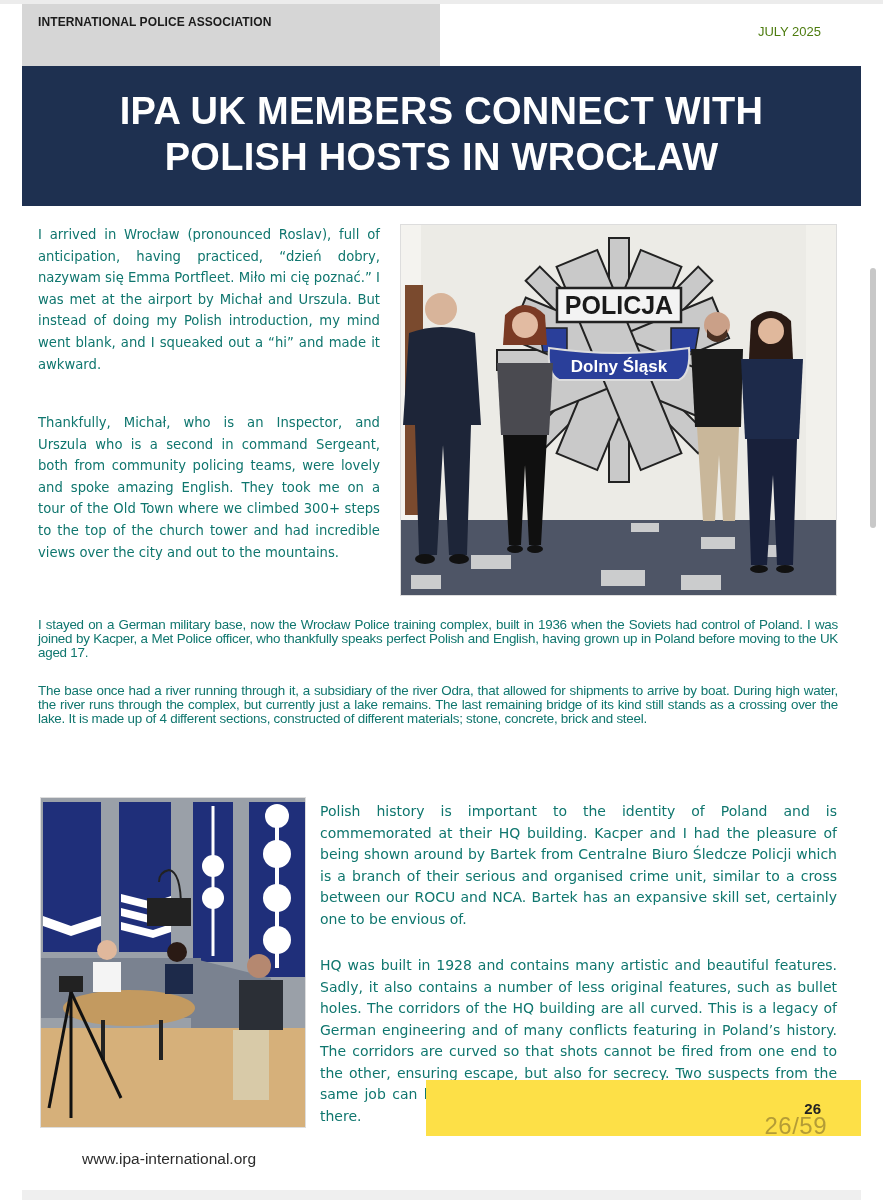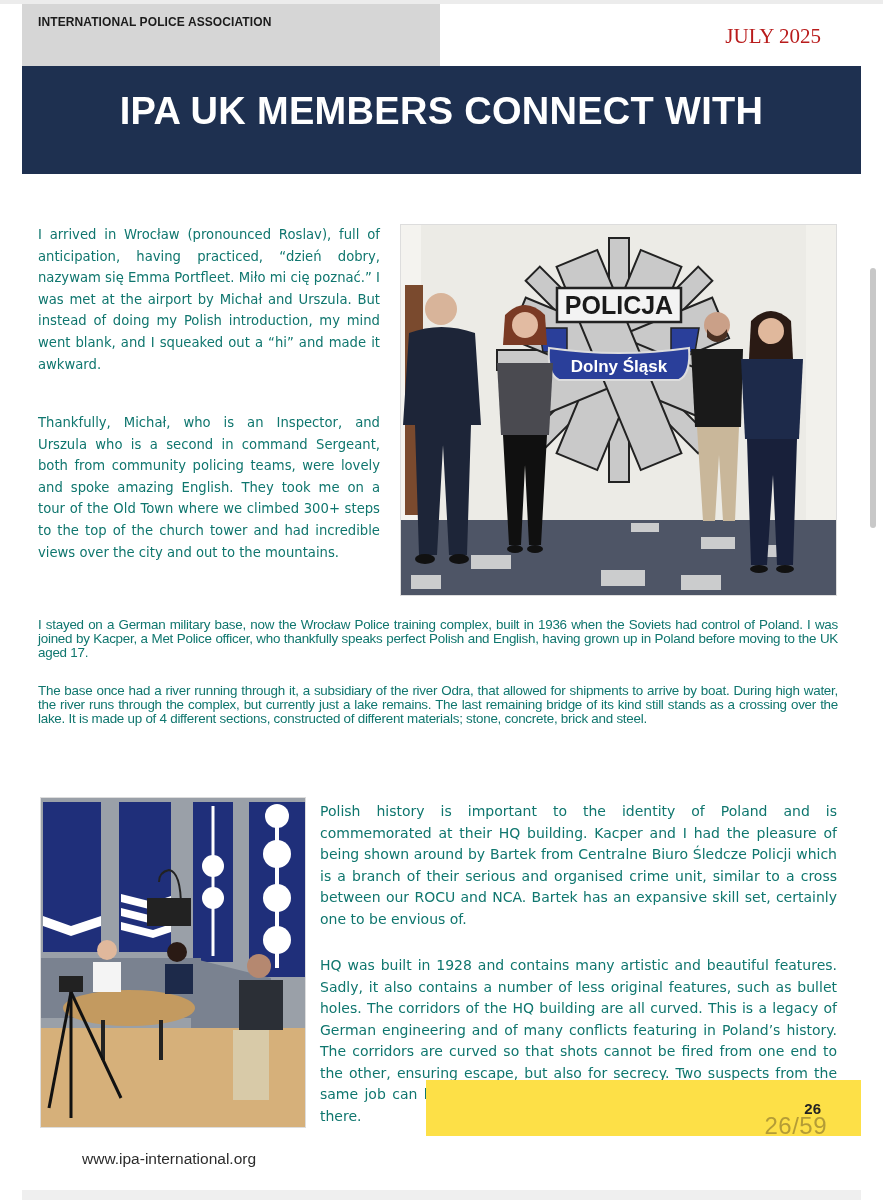--- a/index.html
+++ b/index.html
@@ -3,23 +3,23 @@
 <meta charset="utf-8">
 <style>
   * { box-sizing: border-box; margin: 0; padding: 0; }
   html, body { width: 883px; height: 1200px; background: #ffffff; overflow: hidden; }
   body { position: relative; font-family: "DejaVu Sans", "Liberation Sans", sans-serif; color: #222; }
 
   .top-strip { position: absolute; left: 0; top: 0; width: 883px; height: 4px; background: #ececec; }
 
   .header-left { position: absolute; left: 22px; top: 4px; width: 418px; height: 62px; background: #d6d6d6; }
   .org-name { position: absolute; left: 38px; top: 15px; font-family: "Liberation Sans", sans-serif; font-weight: bold; font-size: 12px; letter-spacing: 0.1px; color: #1b1b1b; }
-  .issue-date { position: absolute; right: 62px; top: 24px; font-family: Liberation Serif, serif; font-size: 21px; color: #b91c1c; }
+  .issue-date { position: absolute; right: 62px; top: 24px; font-family: Liberation Sans, sans-serif; font-size: 13px; color: #4d7c0f; }
 
-  .title-banner { position: absolute; left: 22px; top: 66px; width: 839px; height: 108px; background: #1e3050; }
+  .title-banner { position: absolute; left: 22px; top: 66px; width: 839px; height: 140px; background: #1e3050; }
   .title-line { position: absolute; left: 0; width: 100%; text-align: center; color: #ffffff; font-family: "Liberation Sans", sans-serif; font-weight: bold; font-size: 38px; letter-spacing: 0.3px; }
   .title-line.l1 { top: 24px; }
   .title-line.l2 { top: 70px; }
 
   .para { position: absolute; font-family: "DejaVu Sans", sans-serif; color: #0f766e; text-align: justify; }
   .col-left { left: 38px; width: 342px; font-size: 13.2px; line-height: 21.6px; }
   .p1 { top: 224px; }
   .p2 { top: 412px; }
   .full { left: 38px; width: 800px; font-size: 13.4px; line-height: 14px; letter-spacing: -0.25px; font-family: "Liberation Sans", sans-serif; }
   .p3 { top: 618px; }
@@ -44,20 +44,21 @@
 <body>
 
 <div class="top-strip"></div>
 
 <div class="header-left"></div>
 <div class="org-name">INTERNATIONAL POLICE ASSOCIATION</div>
 <div class="issue-date">JULY 2025</div>
 
 <div class="title-banner">
   <div class="title-line l1">IPA UK MEMBERS CONNECT WITH</div>
+  <div class="title-line l2">POLISH HOSTS IN WROCŁAW</div>
 </div>
 
 <p class="para col-left p1">I arrived in Wrocław (pronounced Roslav), full of anticipation, having practiced, “dzień dobry, nazywam się Emma Portfleet. Miło mi cię poznać.” I was met at the airport by Michał and Urszula. But instead of doing my Polish introduction, my mind went blank, and I squeaked out a “hi” and made it awkward.</p>
 <p class="para col-left p2">Thankfully, Michał, who is an Inspector, and Urszula who is a second in command Sergeant, both from community policing teams, were lovely and spoke amazing English. They took me on a tour of the Old Town where we climbed 300+ steps to the top of the church tower and had incredible views over the city and out to the mountains.</p>
 
 <div class="photo photo-1">
   <svg width="437" height="372" viewBox="0 0 437 372">
     <rect x="0" y="0" width="437" height="372" fill="#ecebe6"></rect>
     <rect x="0" y="0" width="20" height="300" fill="#f4f3ef"></rect>
     <rect x="4" y="60" width="18" height="230" fill="#7a4a2e"></rect>

